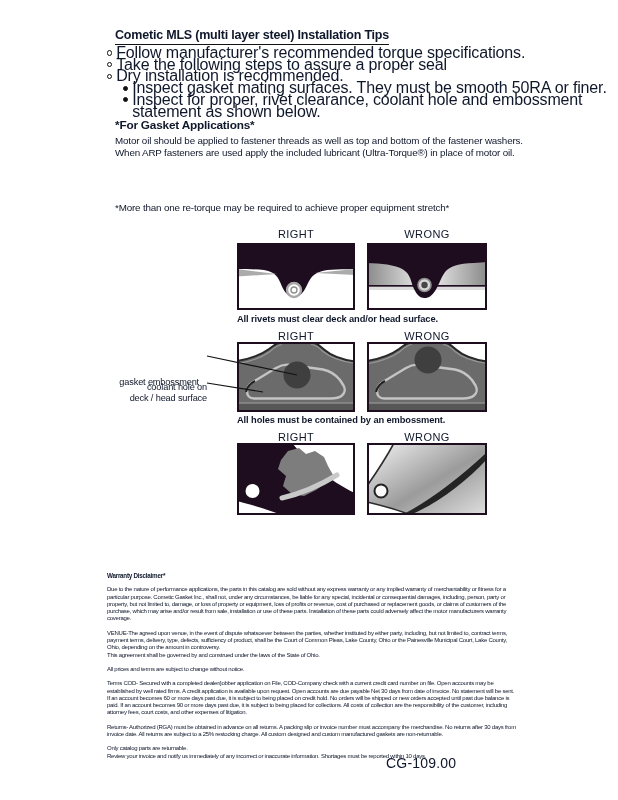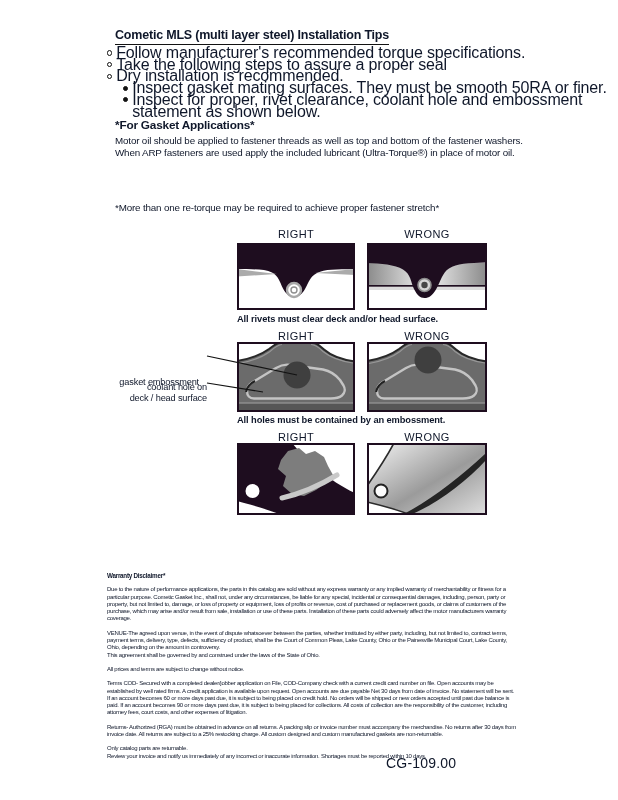--- a/index.html
+++ b/index.html
@@ -69,21 +69,21 @@
     </div>
     <div class="bullet sub">
       <span class="bmark"></span>
       <span>Inspect for proper, rivet clearance, coolant hole and embossment statement as shown below.</span>
     </div>
   </div>
 
   <div class="diesel-h">*For Gasket Applications*</div>
   <div class="body pre p1">Motor oil should be applied to fastener threads as well as top and bottom of the fastener washers.
 When ARP fasteners are used apply the included lubricant (Ultra-Torque®) in place of motor oil.</div>
-  <div class="body note">*More than one re-torque may be required to achieve proper fastener stretch*</div>
+  <div class="body note">*More than one re-torque may be required to achieve proper equipment stretch*</div>
 
   <div class="dlabel" style="left:237px;top:228px;width:118px;">RIGHT</div>
   <div class="dlabel" style="left:367px;top:228px;width:120px;">WRONG</div>
 
   <svg class="dbox" style="left:237px;top:243px;" width="118" height="67" viewBox="0 0 118 67">
     <rect x="0" y="0" width="118" height="67" fill="#ffffff"></rect>
     <path class="ink" d="M0,0 H118 V26 C98,26.5 88,26 80,30 C73,33.5 72,39 68,46 C65,51.5 61,54 57,54 C52.5,54 49,51 46,45.5 C42.5,38.5 42,33.5 35,29.5 C27,25.5 14,26.5 0,26 Z"></path>
     <path d="M0,26 L40,31 L0,33.5 Z" fill="#ababab"></path>
     <path d="M118,26 L78,30 L118,32 Z" fill="#ababab"></path>
     <circle cx="57" cy="47" r="7" fill="#ffffff" stroke="#a8a8a8" stroke-width="2.4"></circle>

